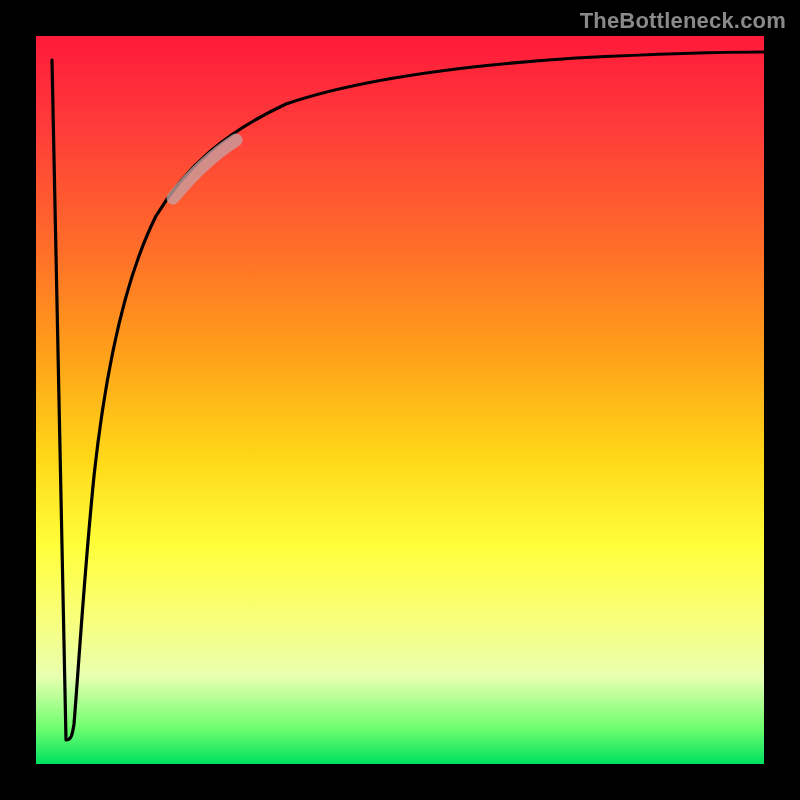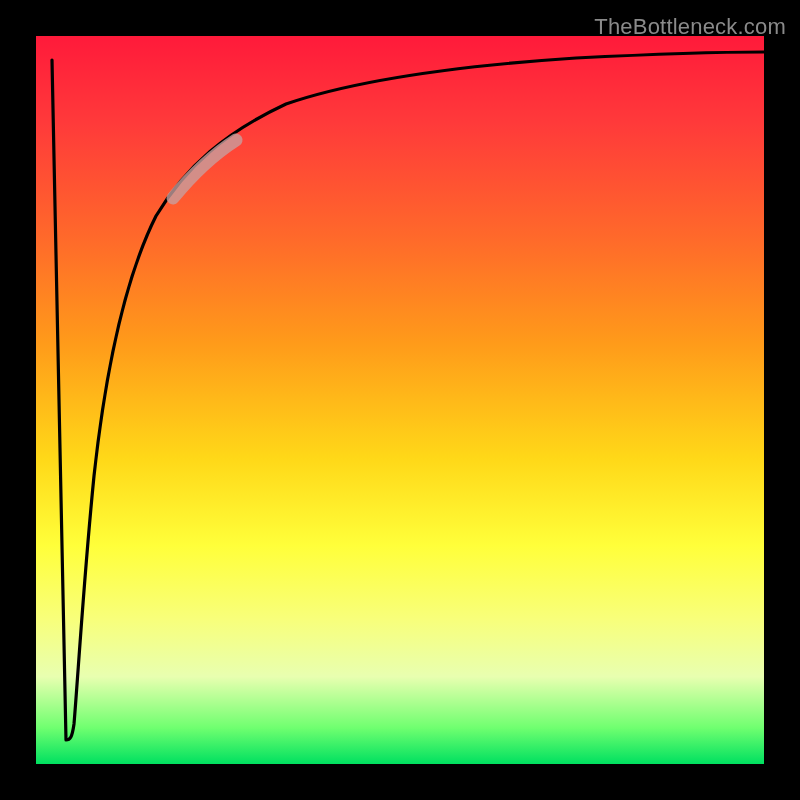--- a/index.html
+++ b/index.html
@@ -35,25 +35,25 @@
       #ffd818 58%,
       #ffff3a 70%,
       #f8ff7a 80%,
       #e8ffb0 88%,
       #70ff70 95%,
       #00e060 100%
     );
   }
   .watermark {
     position: absolute;
-    top: 14px;
+    top: 8px;
     right: 14px;
     color: #8a8a8a;
     font-size: 22px;
-    font-weight: 400;
+    font-weight: 700;
     letter-spacing: 0.2px;
     user-select: none;
   }
   svg.curve {
     position: absolute;
     left: 36px;
     top: 36px;
     width: 728px;
     height: 728px;
     overflow: visible;

